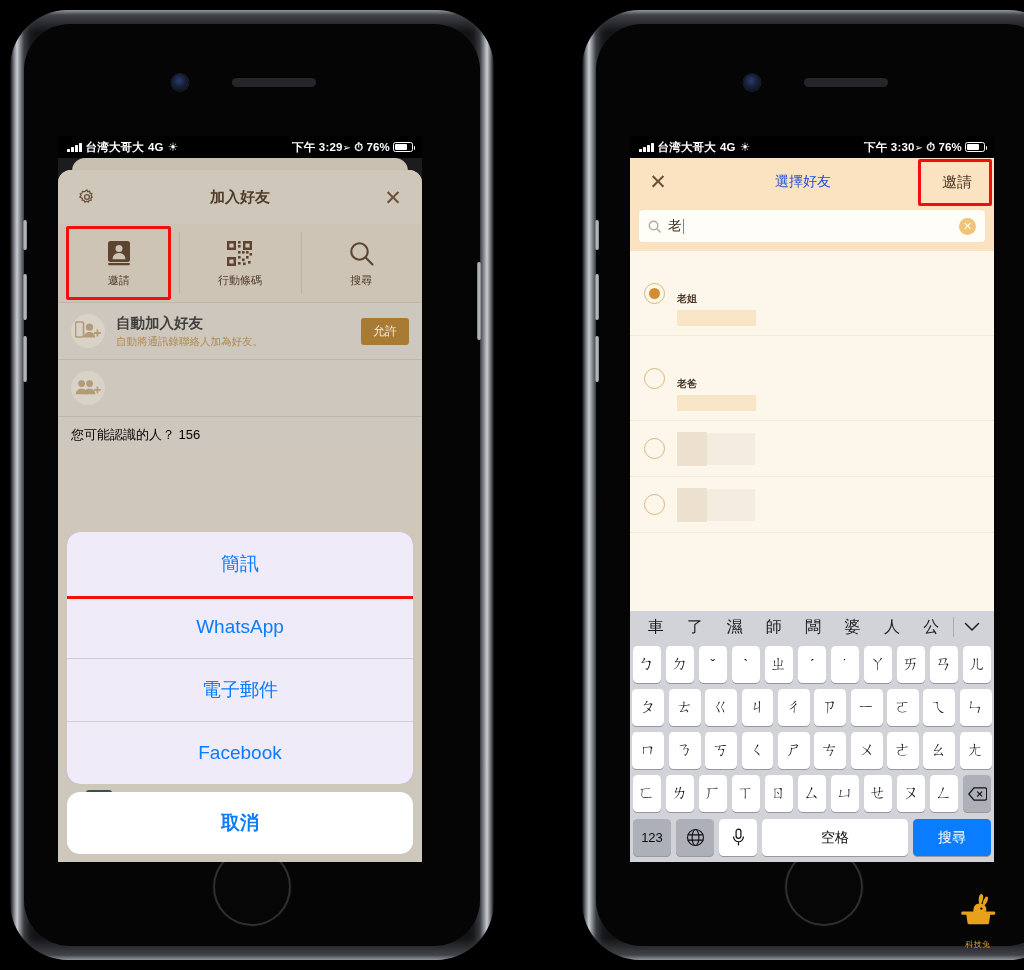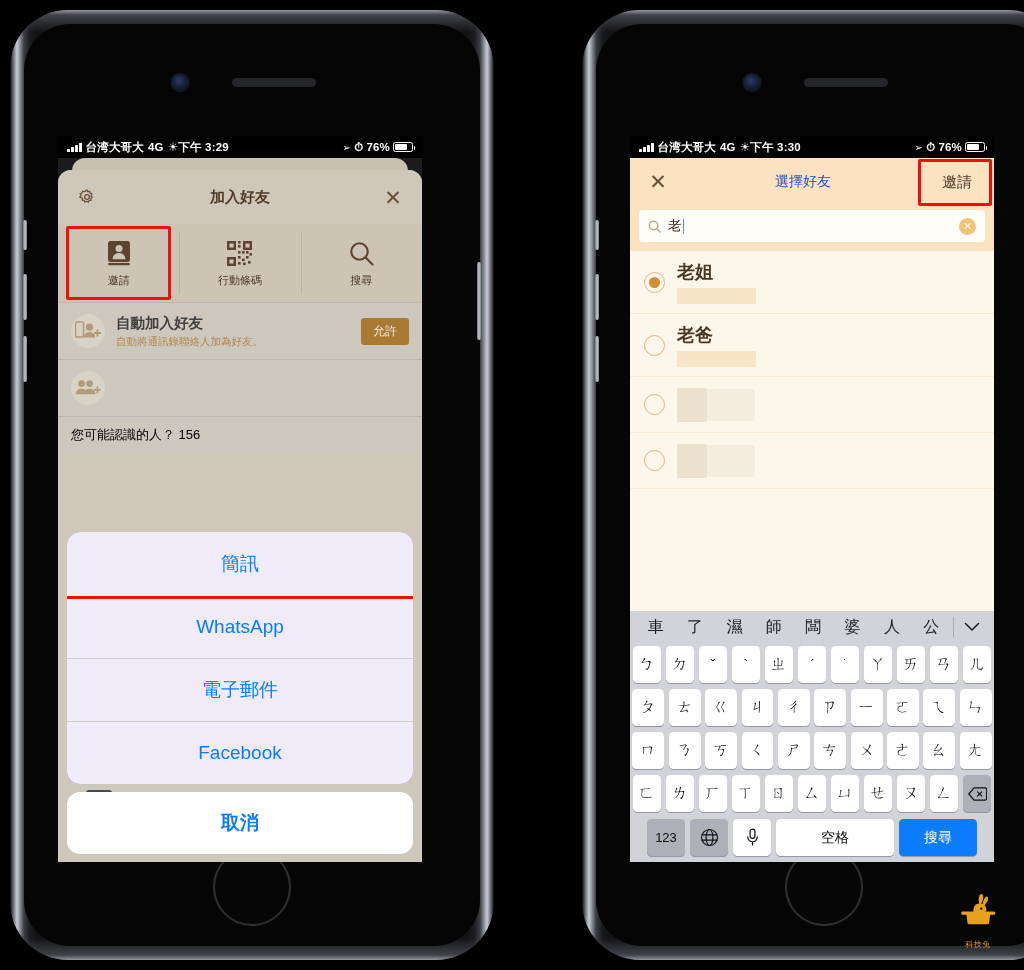--- a/index.html
+++ b/index.html
@@ -66,21 +66,21 @@
     position: absolute; left: 34px; top: 112px; width: 364px; height: 726px;
     overflow: hidden; background: #000;
   }
   
   .statusbar {
     height: 22px; background: #000; color: #fff;
     display: flex; align-items: center; padding: 0 9px;
     font-size: 11.5px; font-weight: bold; letter-spacing: .2px;
   }
   .sb-left { display:flex; align-items:center; gap:4px; }
-  .sb-center { flex:1; text-align:left; }
+  .sb-center { flex:1; text-align:right; }
   .sb-right { display:flex; align-items:center; gap:3px; }
   .bars { display:flex; align-items:flex-end; gap:1.5px; height:9px; }
   .bars i { width:2.5px; background:#fff; border-radius:.5px; display:block; }
   .bars i:nth-child(1){height:3px}.bars i:nth-child(2){height:5px}
   .bars i:nth-child(3){height:7px}.bars i:nth-child(4){height:9px}
   .batt { width:20px; height:10px; border:1px solid #fff; border-radius:2.5px; position:relative; padding:1px; }
   .batt::after{content:"";position:absolute;right:-3px;top:3px;width:1.5px;height:4px;background:#fff;border-radius:0 1px 1px 0;}
   .batt i { display:block; height:100%; width:76%; background:#fff; border-radius:1px; }
   .loc { font-size:10px; transform: rotate(0deg); }
 
@@ -159,39 +159,39 @@
              display:flex; align-items:center; justify-content:center; font-size:11px; }
 
   .list { flex:1; background:#fdf6ea; overflow:hidden; }
   .f-row { display:flex; align-items:center; gap:12px; padding:9px 12px 9px 14px;
            border-bottom:1px solid #f6e9d6; min-height:56px; }
   .radio { width:21px; height:21px; border-radius:50%; border:1.5px solid #d9b681; flex:none;
            display:flex; align-items:center; justify-content:center; }
   .radio i { width:11px; height:11px; border-radius:50%; background:#d18f33; display:none; }
   .radio.on i { display:block; }
   .f-info { display:flex; flex-direction:column; gap:4px; }
-  .f-name { font-size:18px; font-weight:700; color:#4a3826; }
+  .f-name { font-size:10px; font-weight:700; color:#4a3826;margin-top:32px; }
   .f-redact { width:79px; height:16px; background:#f7e5c6; border-radius:1px; }
   .f-blur-a { width:30px; height:34px; background:#ece0ce; border-radius:1px; }
   .f-blur-b { width:48px; height:32px; background:#f5ece0; border-radius:1px; }
   .f-blurrow { display:flex; align-items:center; }
 
   
   .kb { background:#d1d3d9; padding-bottom:3px; }
   .cand { height:32px; display:flex; align-items:center; padding:0 6px; }
   .cand-item { flex:1; text-align:center; font-size:16px; color:#1b1b1b; }
   .cand-sep { width:1px; height:20px; background:#a9abb1; margin:0 2px; }
   .cand-down { width:32px; text-align:center; color:#1b1b1b; font-size:13px; }
   .krow { display:flex; justify-content:center; gap:4.4px; padding:3px 2.5px; }
   .key { flex:1; height:37px; background:#fff; border-radius:4.5px; display:flex;
          align-items:center; justify-content:center; font-size:16px; color:#0b0b0b;
          box-shadow:0 1px 0 rgba(0,0,0,.28); }
   .key.dark { background:#adb0b8; }
   .key.tone { font-size:14px; }
-  .krow.last { gap:5px; padding:4px 17px 3px; }
+  .krow.last { gap:5px; padding:4px 3px 3px; }
   .key.w123 { flex:0 0 38px; font-size:13px; }
   .key.wglobe, .key.wmic { flex:0 0 38px; }
   .key.space { flex:1; font-size:14px; }
   .key.search { flex:0 0 78px; background:#0a7cff; color:#fff; font-size:14px; }
 
   
   .watermark { position:absolute; right:24px; bottom:20px; text-align:center; z-index:30; }
   .wm-txt { font-size:8px; color:#e8a11c; margin-top:1px; letter-spacing:.5px; }
 </style>
 </head>

